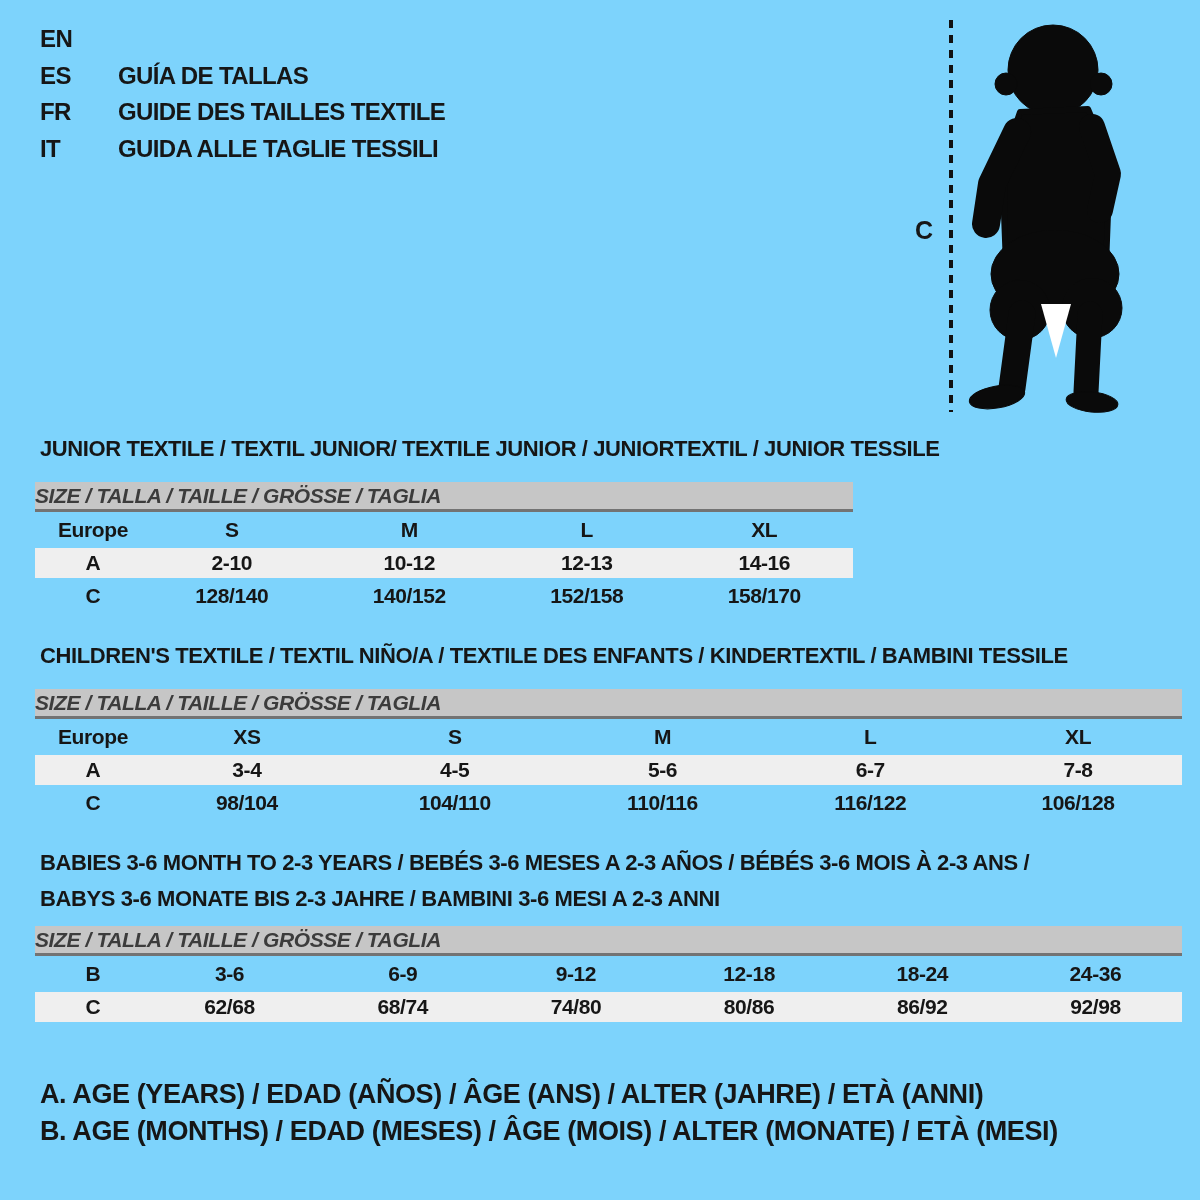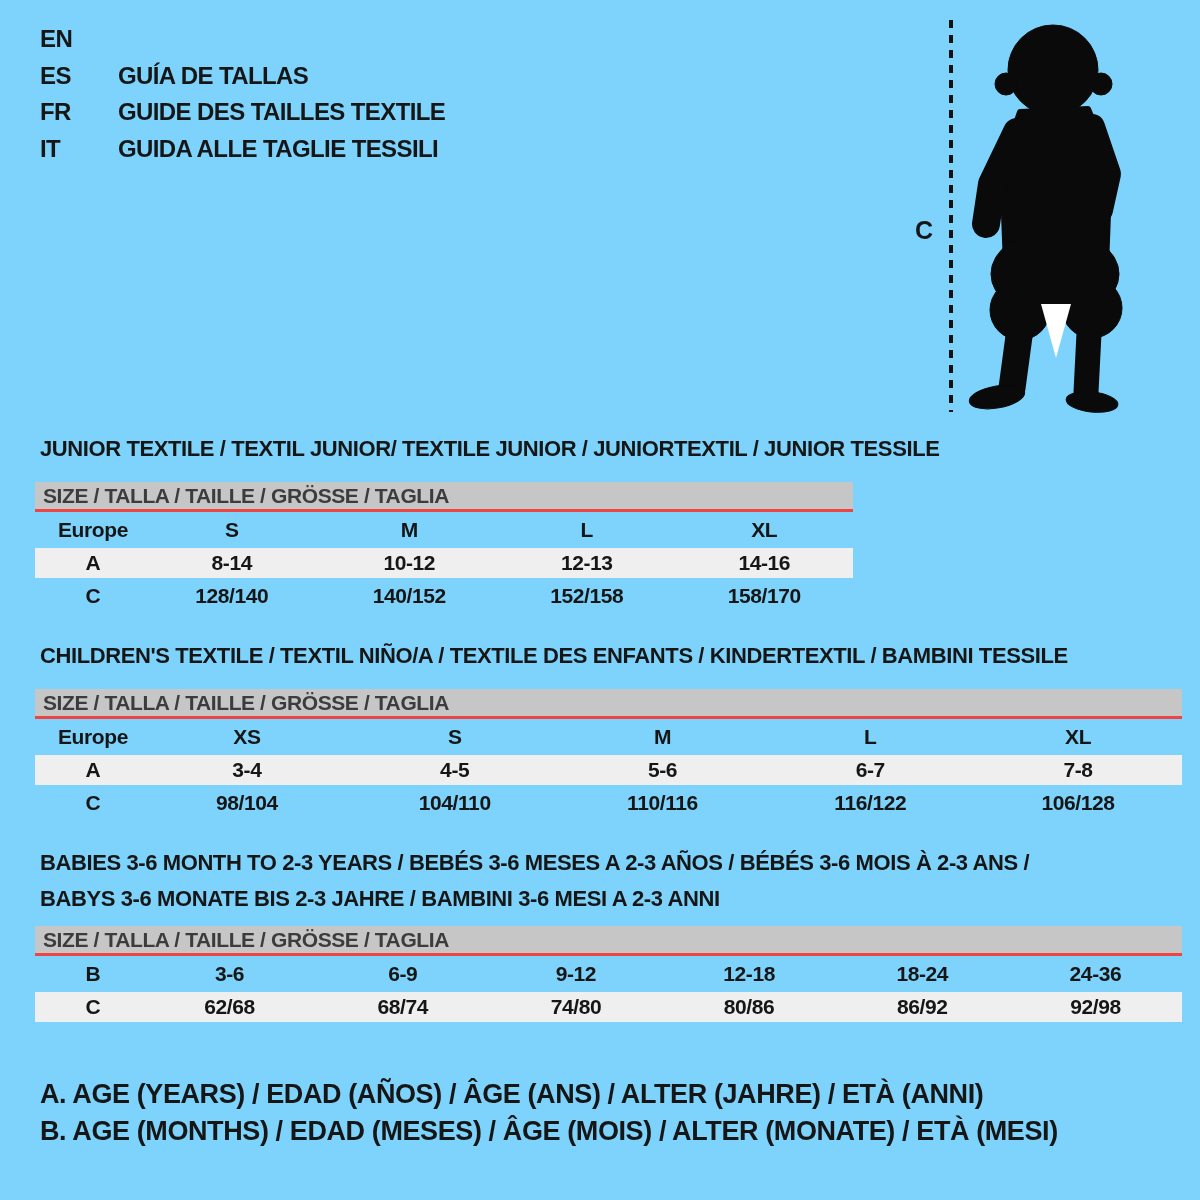--- a/index.html
+++ b/index.html
@@ -12,23 +12,23 @@
   .lang-block{position:absolute;left:40px;top:21px;}
   .lang-row{display:flex;height:36.5px;align-items:center;font-size:24px;letter-spacing:-0.6px;white-space:nowrap;}
   .lang-code{width:78px;flex:0 0 78px;}
   
   .figure-svg{position:absolute;left:935px;top:12px;}
   .measure-label{position:absolute;left:915px;top:216px;font-size:25px;}
   
   .tbl-title{position:absolute;left:40px;font-size:22px;letter-spacing:-0.4px;white-space:nowrap;line-height:36px;}
   .size-table{position:absolute;left:35px;}
   .size-bar{
-    height:27px;background:#c6c6c6;border-bottom:3px solid #ef4444;
-    display:flex;align-items:center;padding-left:8px;
-    font-size:21px;color:#3c3c3c;letter-spacing:-0.4px;
+    height:27px;background:#c6c6c6;border-bottom:3px solid #737373;
+    display:flex;align-items:center;
+    font-size:21px;color:#3c3c3c;letter-spacing:-0.4px;font-style:italic;
   }
   .trow{display:flex;align-items:center;height:30px;margin-top:3px;font-size:21px;letter-spacing:-0.4px;}
   .trow.shaded{background:#efefef;}
   .tlabel{width:100px;flex:0 0 100px;padding-left:8px;text-align:center;}
   .tcell{flex:1;text-align:center;}
   #t1{top:482px;width:818px;}
   #t2{top:689px;width:1147px;}
   #t3{top:926px;width:1147px;}
   #t1-title{top:431px;}
   #t2-title{top:638px;}
@@ -86,21 +86,21 @@
     <div class="size-bar">SIZE / TALLA / TAILLE / GRÖSSE / TAGLIA</div>
     <div class="trow">
       <span class="tlabel">Europe</span>
       <span class="tcell">S</span>
       <span class="tcell">M</span>
       <span class="tcell">L</span>
       <span class="tcell">XL</span>
     </div>
     <div class="trow shaded">
       <span class="tlabel">A</span>
-      <span class="tcell">8-14</span>
+      <span class="tcell">2-10</span>
       <span class="tcell">10-12</span>
       <span class="tcell">12-13</span>
       <span class="tcell">14-16</span>
     </div>
     <div class="trow">
       <span class="tlabel">C</span>
       <span class="tcell">128/140</span>
       <span class="tcell">140/152</span>
       <span class="tcell">152/158</span>
       <span class="tcell">158/170</span>

